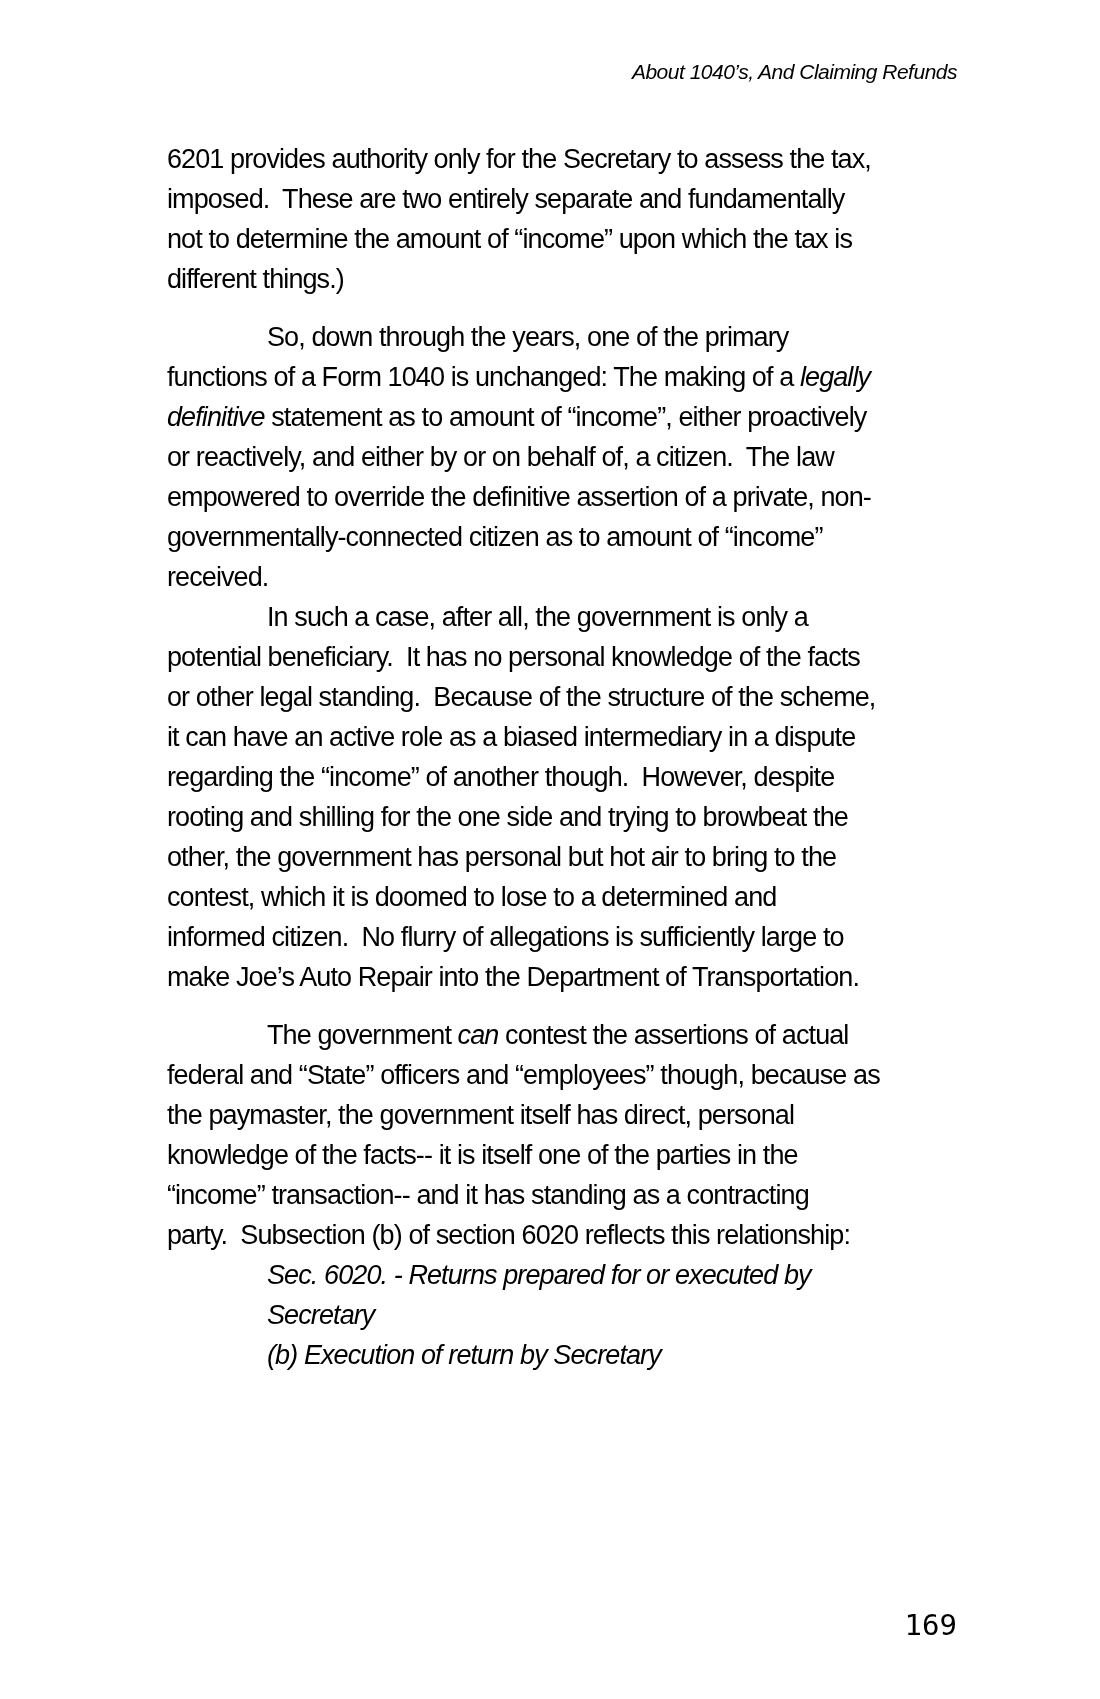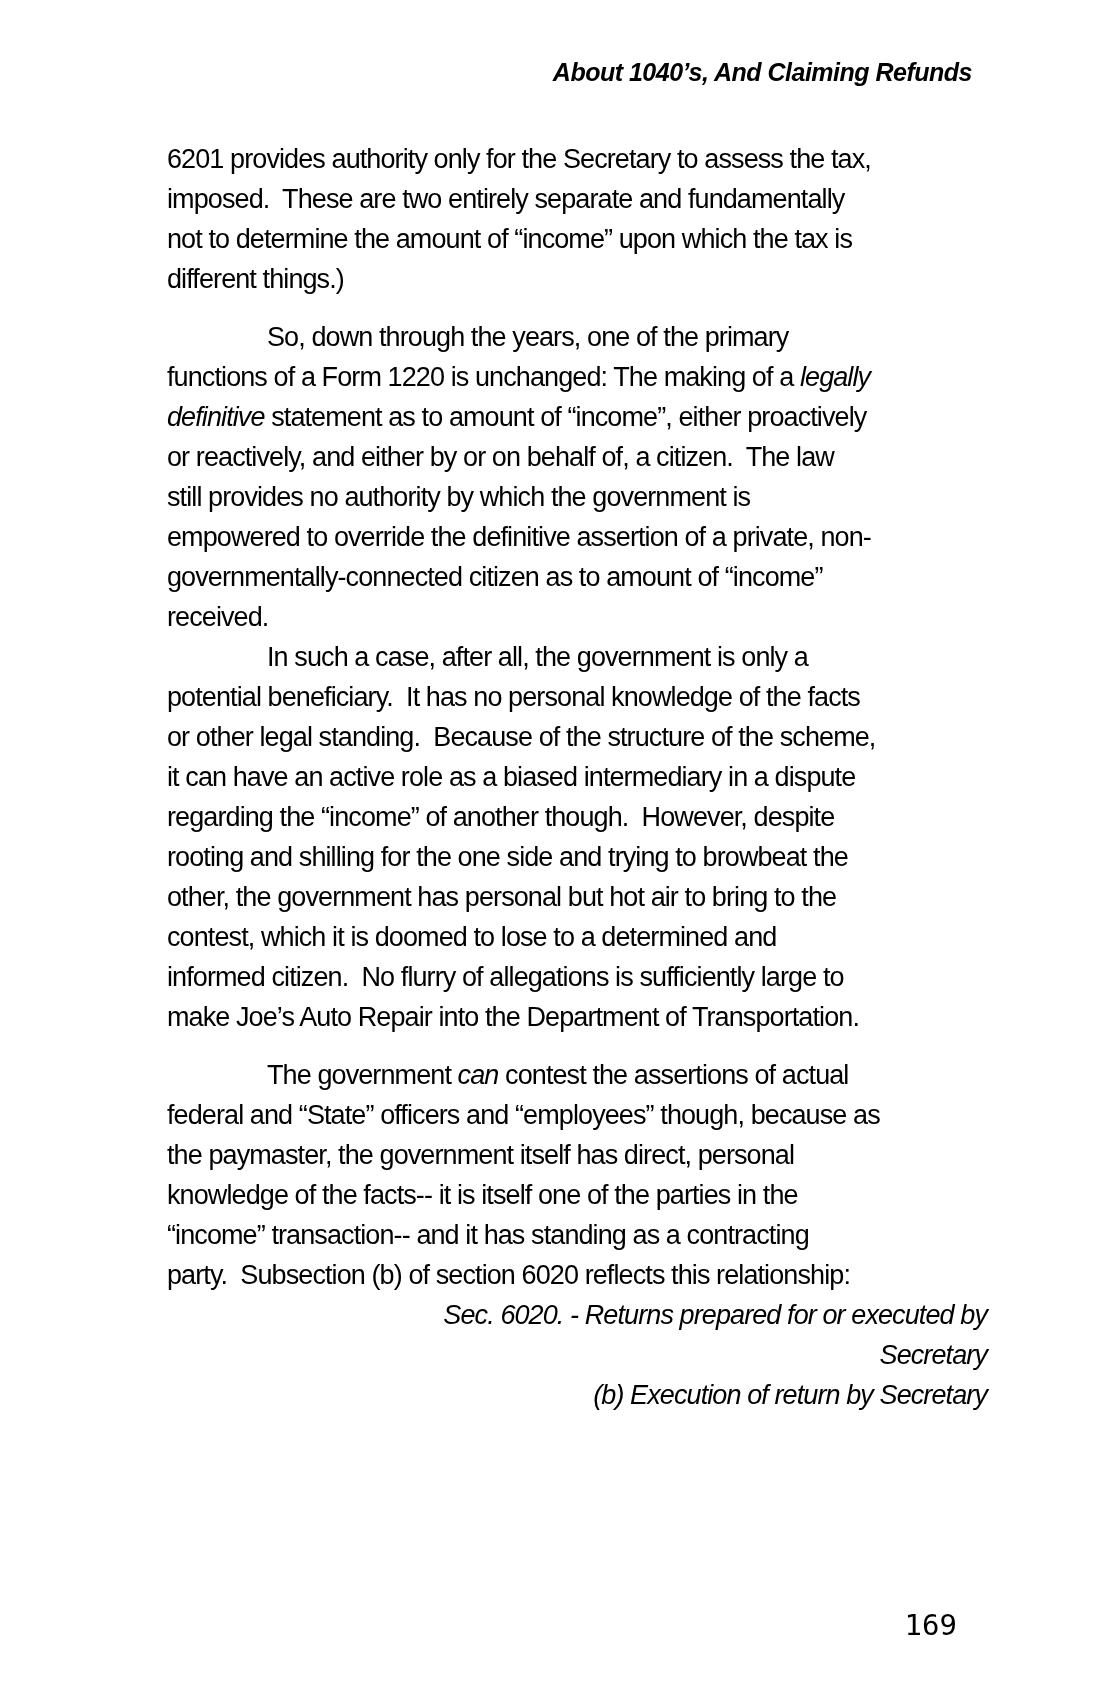--- a/index.html
+++ b/index.html
@@ -8,23 +8,23 @@
     width: 1100px;
     height: 1699px;
     background: #ffffff;
     color: #000000;
     font-family: "Liberation Sans", sans-serif;
     overflow: hidden;
   }
   .running-header {
     position: absolute;
     top: 52px;
-    right: 128px;
-    font-size: 25px;
-    font-weight: bold;
+    right: 143px;
+    font-size: 21px;
+    font-weight: normal;
     font-style: italic;
     letter-spacing: -0.5px;
     line-height: 40px;
     white-space: pre;
   }
   .content {
     position: absolute;
     top: 139px;
     left: 167px;
     width: 820px;
@@ -32,21 +32,21 @@
     letter-spacing: -0.9px;
   }
   .para { margin: 0; }
   .blank-before { margin-top: 18px; }
   .line {
     height: 40px;
     line-height: 40px;
     white-space: pre;
   }
   .first-indent { padding-left: 100px; }
-  .indent-all .line { padding-left: 100px; text-align: right; }
+  .indent-all .line { padding-left: 100px; }
   .it { font-style: italic; }
   .page-number {
     position: absolute;
     top: 1605px;
     right: 143px;
     font-family: "DejaVu Sans Mono", monospace;
     font-size: 29px;
     line-height: 40px;
   }
 </style>
@@ -58,24 +58,23 @@
 
   <div class="content" id="content">
       <div class="para">
         <div class="line"><span>6201 provides authority only for the Secretary to assess the tax,</span></div>
         <div class="line"><span>imposed.  These are two entirely separate and fundamentally</span></div>
         <div class="line"><span>not to determine the amount of “income” upon which the tax is</span></div>
         <div class="line"><span>different things.)</span></div>
       </div>
       <div class="para blank-before">
         <div class="line first-indent"><span>So, down through the years, one of the primary</span></div>
-        <div class="line"><span>functions of a Form 1220 is unchanged: The making of a </span><span class="it">legally</span></div>
+        <div class="line"><span>functions of a Form 1040 is unchanged: The making of a </span><span class="it">legally</span></div>
         <div class="line"><span class="it">definitive</span><span> statement as to amount of “income”, either proactively</span></div>
         <div class="line"><span>or reactively, and either by or on behalf of, a citizen.  The law</span></div>
-        <div class="line"><span>still provides no authority by which the government is</span></div>
         <div class="line"><span>empowered to override the definitive assertion of a private, non-</span></div>
         <div class="line"><span>governmentally-connected citizen as to amount of “income”</span></div>
         <div class="line"><span>received.</span></div>
       </div>
       <div class="para">
         <div class="line first-indent"><span>In such a case, after all, the government is only a</span></div>
         <div class="line"><span>potential beneficiary.  It has no personal knowledge of the facts</span></div>
         <div class="line"><span>or other legal standing.  Because of the structure of the scheme,</span></div>
         <div class="line"><span>it can have an active role as a biased intermediary in a dispute</span></div>
         <div class="line"><span>regarding the “income” of another though.  However, despite</span></div>

